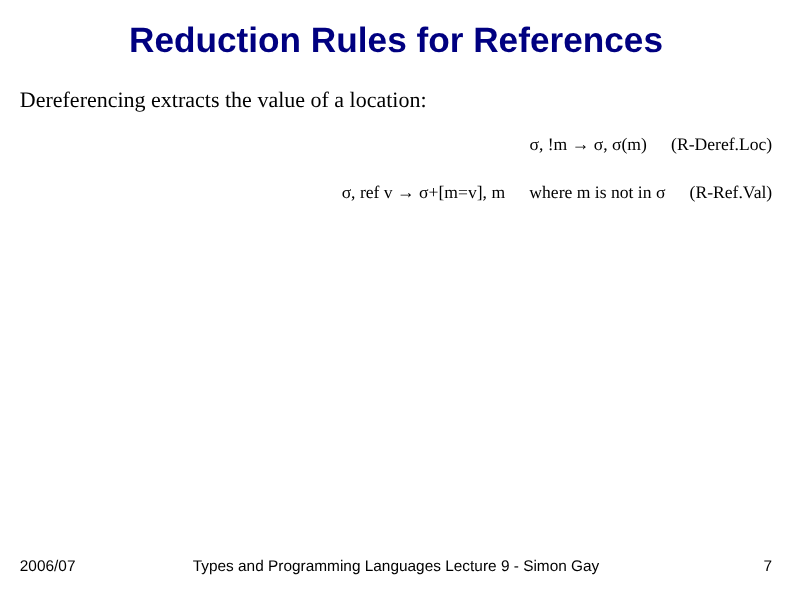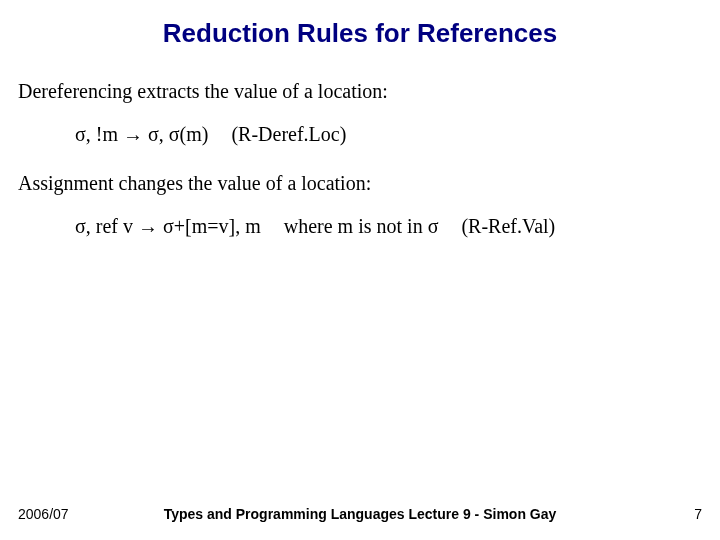--- a/index.html
+++ b/index.html
@@ -18,40 +18,41 @@
     height: 540px;
     position: relative;
     box-sizing: border-box;
   }
   .title {
     position: absolute;
     top: 18px;
     left: 0;
     width: 720px;
     text-align: center;
-    font-size: 26px;
+    font-size: 32px;
     font-weight: bold;
     color: #000080;
   }
   .body {
     position: absolute;
     top: 78px;
     left: 18px;
     width: 684px;
     font-size: 20px;
     line-height: 1.35;
     font-family: Liberation Serif, serif;
   }
   .para {
     margin: 0 0 16px 0;
   }
   .rule {
     margin: 0 0 22px 57px;
-    font-size: 20px;
+    font-size: 16px;
     white-space: nowrap;
+    text-align: right;
   }
   .rule .seg {
     display: inline;
   }
   .rule .name {
     display: inline;
     margin-left: 18px;
   }
   .rule .cond {
     display: inline;
@@ -68,21 +69,20 @@
     position: absolute;
     left: 0;
     bottom: 0;
   }
   .footer .center {
     position: absolute;
     left: 0;
     width: 684px;
     text-align: center;
     bottom: 0;
-    font-weight: bold;
   }
   .footer .page {
     position: absolute;
     right: 0;
     bottom: 0;
   }
 </style>
 </head>
 <body>
 
@@ -92,21 +92,20 @@
 
   <div class="body">
 
     <p class="para">Dereferencing extracts the value of a location:</p>
 
     <div class="rule">
       <span class="seg">σ, !m → σ, σ(m)</span>
       <span class="name">(R-Deref.Loc)</span>
     </div>
 
-    <p class="para">Assignment changes the value of a location:</p>
 
 
 
     <div class="rule">
       <span class="seg">σ, ref v → σ+[m=v], m</span>
       <span class="cond">where m is not in σ</span>
       <span class="name">(R-Ref.Val)</span>
     </div>
 
   </div>

